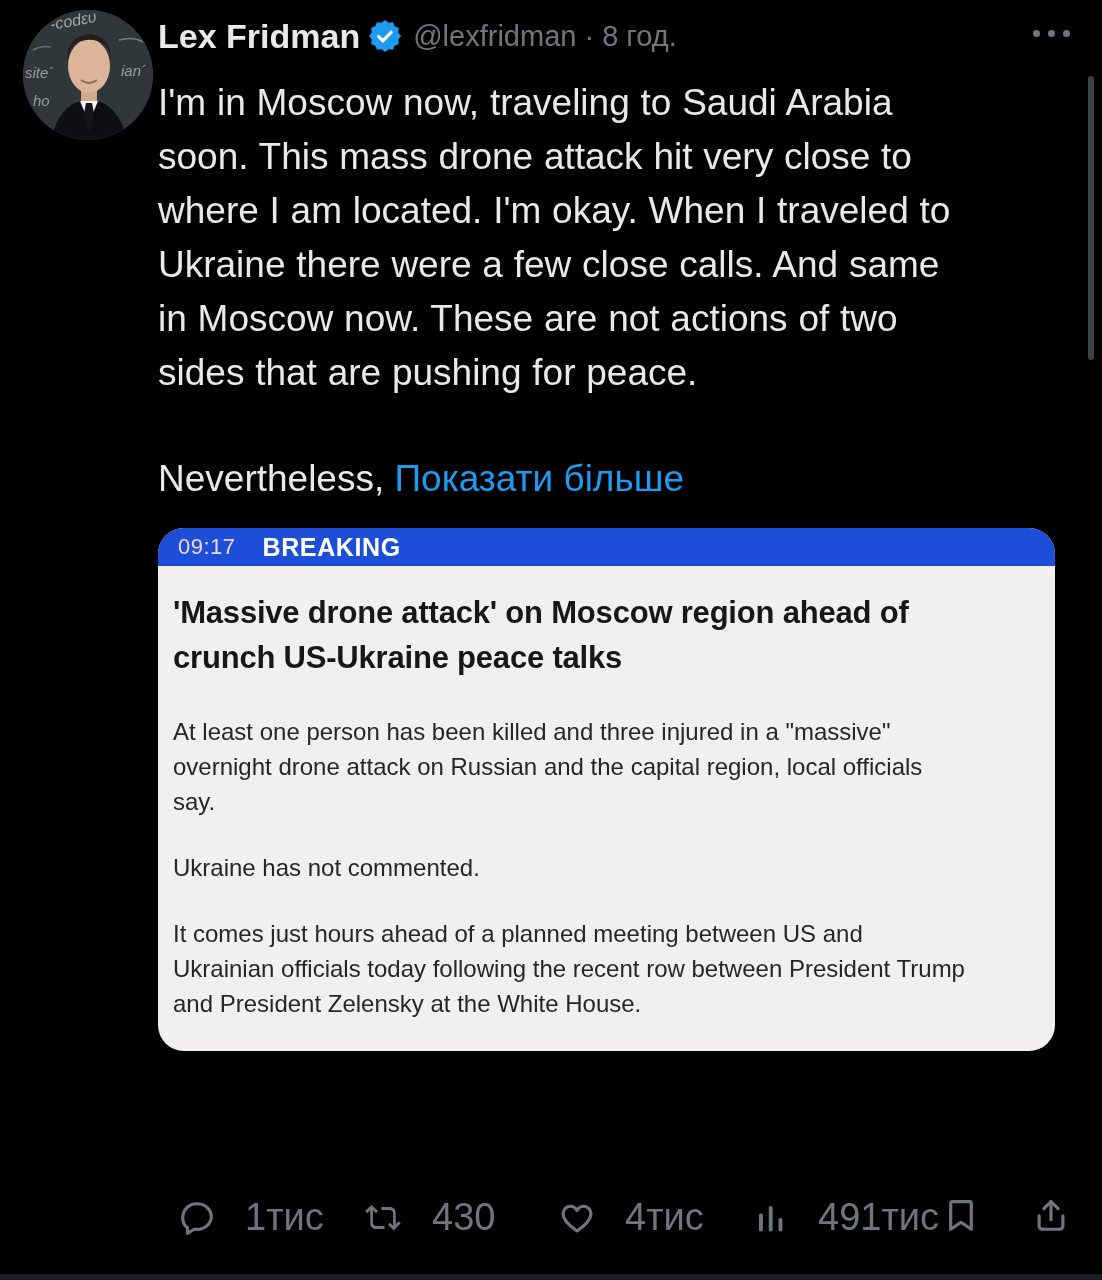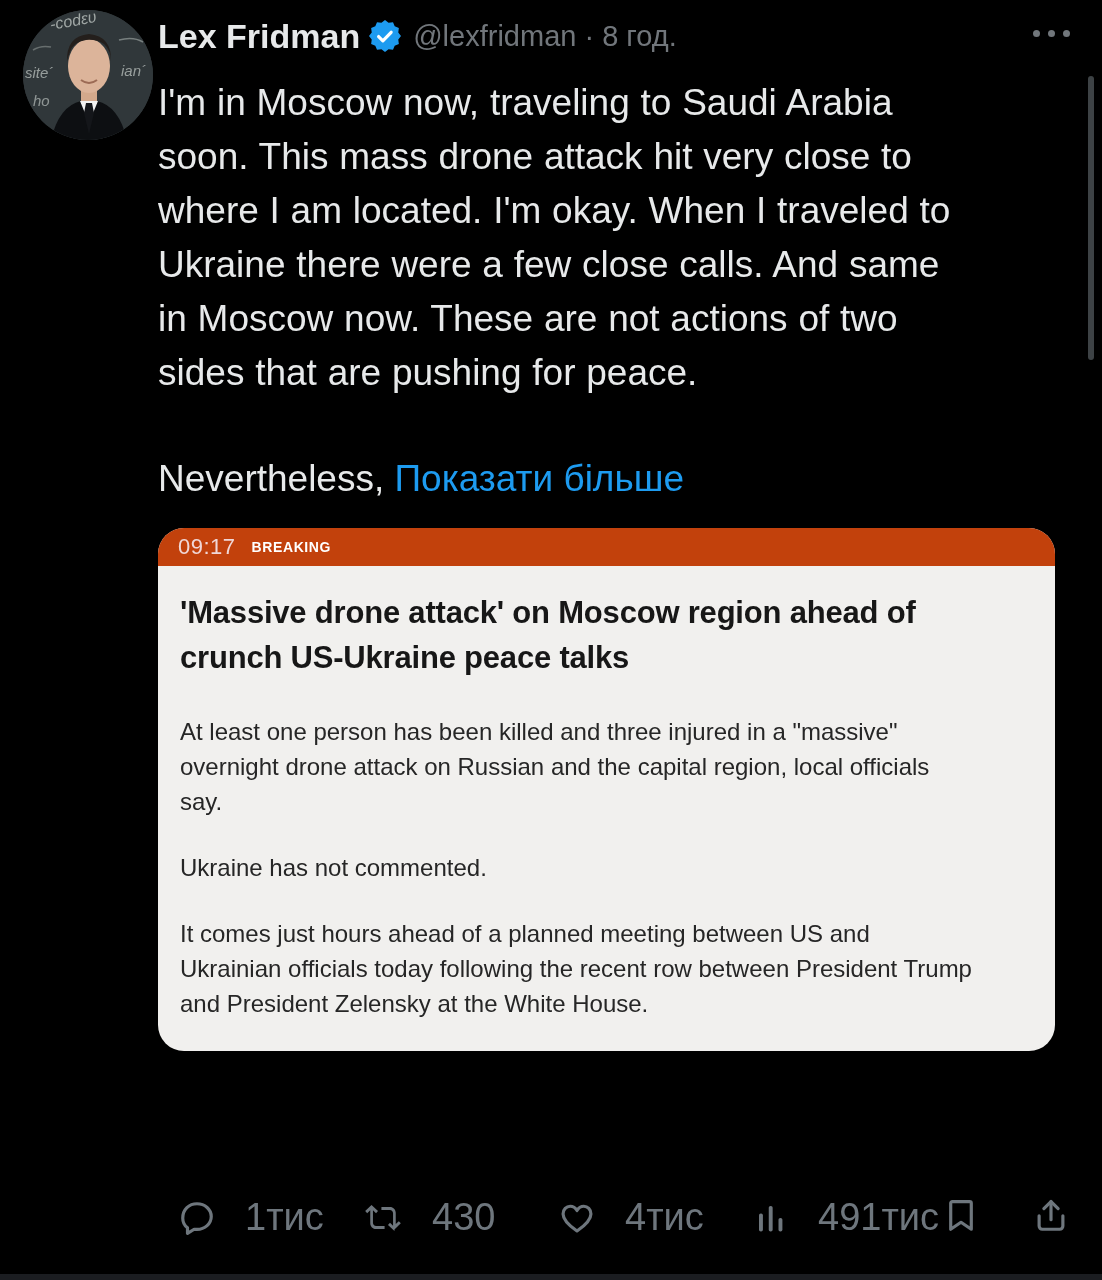--- a/index.html
+++ b/index.html
@@ -30,26 +30,26 @@
     color:#e7e9ea; word-spacing:0.5px;
   }
   .nevertheless { margin-top:52px; font-size:37px; line-height:54px; }
   .show-more { color:#1d9bf0; cursor:pointer; }
   .news-card {
     margin-top:22px; width:897px;
     border-radius:26px; overflow:hidden;
     background:#f1f0ee; cursor:pointer;
   }
   .card-bar {
-    background:#c2410c; height:38px;
+    background:#1d4ed8; height:38px;
     display:flex; align-items:center; padding:0 20px;
   }
   .card-time { color:#f0d7d7; font-size:22px; font-weight:400; letter-spacing:0.5px; }
-  .card-tag { color:#ffffff; font-size:14px; font-weight:700; letter-spacing:0.6px; margin-left:16px; }
-  .card-body { padding:24px 22px 30px 22px;border-radius:6px; }
+  .card-tag { color:#ffffff; font-size:25px; font-weight:700; letter-spacing:0.6px; margin-left:27px; }
+  .card-body { padding:24px 22px 30px 15px;border-radius:6px; }
   .headline {
     width:795px; font-size:31px; font-weight:700; line-height:45px;
     color:#171717; letter-spacing:-0.2px; margin-bottom:34px;
   }
   .card-body p {
     width:795px; font-size:24px; line-height:35px;
     color:#262626; margin-bottom:31px; font-weight:400;
   }
   .card-body p:last-child { margin-bottom:0; }
   .actions { position:absolute; left:172px; top:1196px; width:900px; height:44px; }

